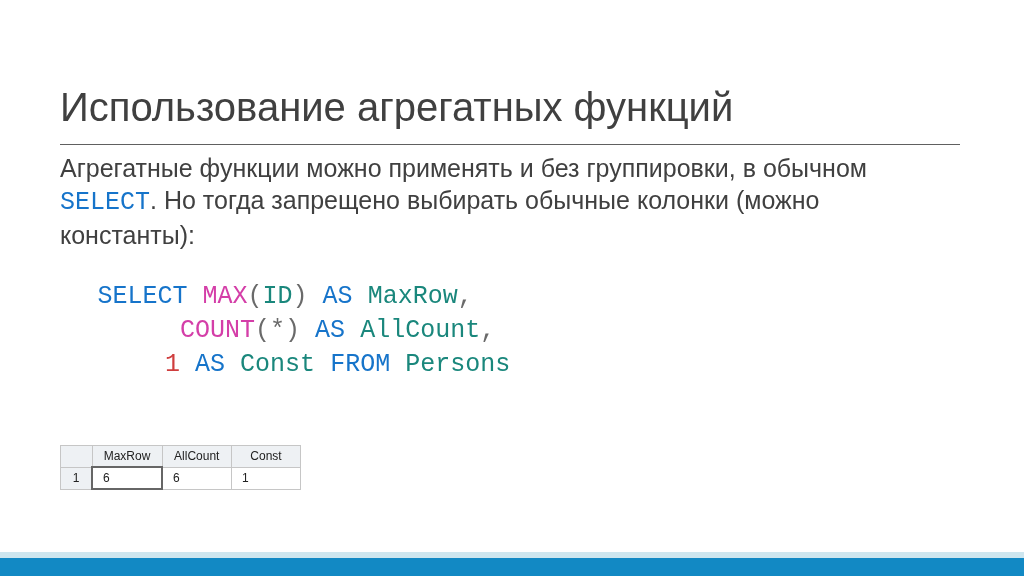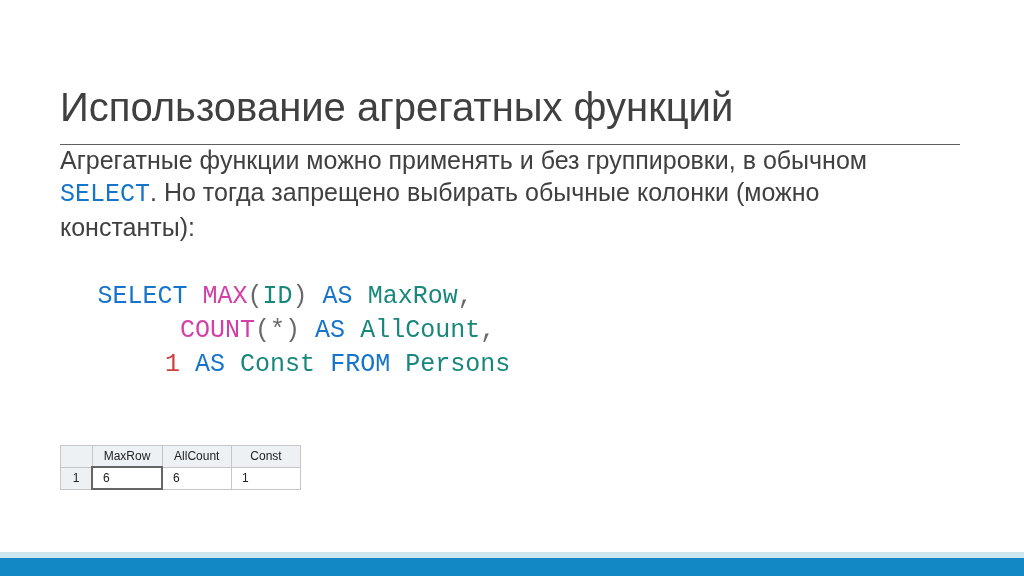--- a/index.html
+++ b/index.html
@@ -32,21 +32,21 @@
     position: absolute;
     left: 60px;
     top: 144px;
     width: 900px;
     height: 0;
     border-top: 1px solid #606060;
   }
   .body {
     position: absolute;
     left: 60px;
-    top: 144px;
+    top: 152px;
     width: 900px;
     font-size: 25px;
     line-height: 1.28;
     color: #404040;
   }
   .code-inline {
     font-family: Consolas, "Courier New", monospace;
     font-size: 25px;
     color: #1674ca;
   }

